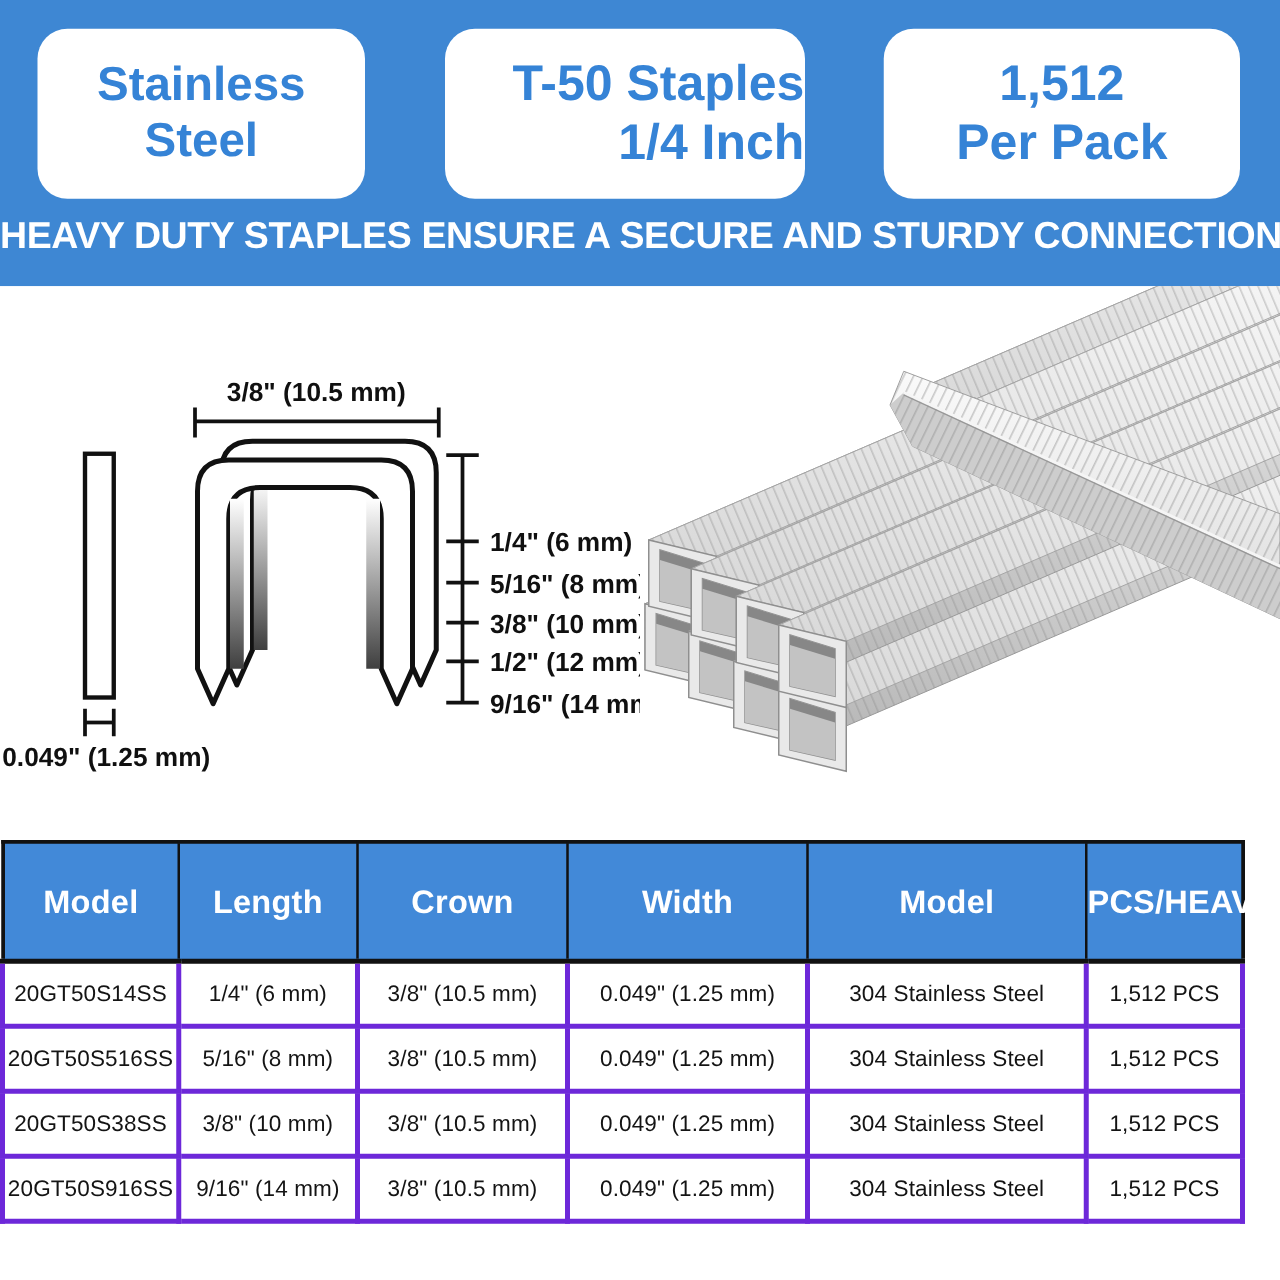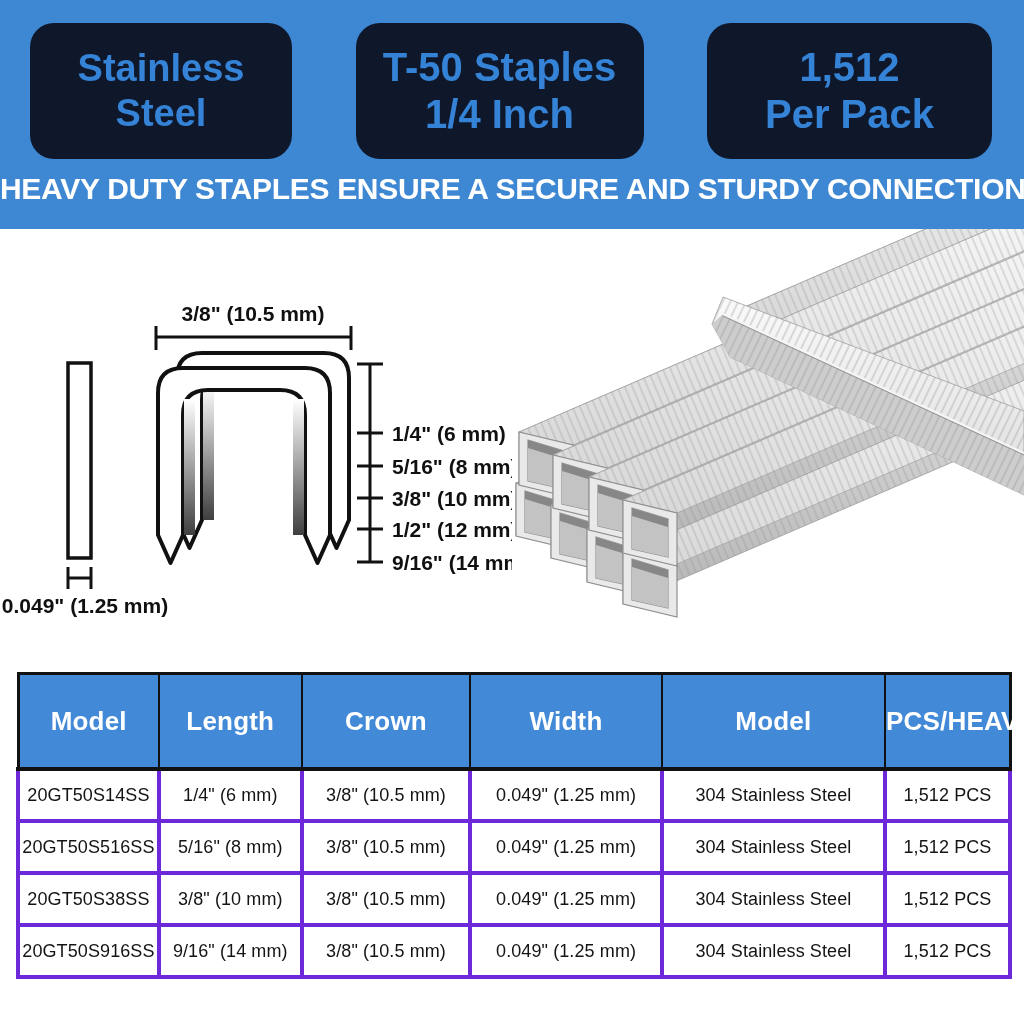--- a/index.html
+++ b/index.html
@@ -11,37 +11,37 @@
   
   .top-banner{
     position:absolute;left:0;top:0;width:1024px;height:229px;
     background:#3e87d3;
   }
   .badge-row{
     display:flex;justify-content:space-between;align-items:stretch;
     padding:23px 32px 0 30px;box-sizing:border-box;gap:36px;
   }
   .badge{
-    background:#0f172a;border-radius:24px;height:136px;
+    background:#ffffff;border-radius:24px;height:136px;
     display:flex;flex-direction:column;justify-content:center;align-items:center;
     color:#3583d6;font-weight:bold;text-align:center;line-height:1.18;
   }
   .badge-1{flex:0 0 262px;font-size:38px;}
-  .badge-2{flex:0 0 288px;font-size:40px;}
+  .badge-2{flex:0 0 288px;font-size:40px;align-items:flex-end;}
   .badge-3{flex:0 0 285px;font-size:40px;justify-content:center;}
   .banner-heading{
     margin-top:13px;color:#ffffff;font-weight:bold;
     font-size:30px;letter-spacing:-0.3px;white-space:nowrap;
   }
   
   .middle{position:absolute;left:0;top:229px;width:1024px;height:431px;background:#ffffff;}
   .diagram-svg{position:absolute;left:0;top:0;}
   .photo-svg{position:absolute;right:0;top:0;}
   
-  .table-wrap{position:absolute;left:16px;top:672px;width:996px;}
+  .table-wrap{position:absolute;left:0;top:672px;width:996px;}
   table{border-collapse:collapse;width:100%;table-layout:fixed;border:3px solid #111;}
   th{
     background:#4289d8;color:#ffffff;font-weight:bold;font-size:26px;
     height:92px;border:2px solid #111;border-bottom:4px solid #111;padding:0;
     letter-spacing:0.2px;
   }
   td{
     background:#ffffff;color:#141414;font-size:18px;font-weight:500;
     height:48px;border:4px solid #6d28d9;text-align:center;padding:0 2px;
     letter-spacing:0.1px;

